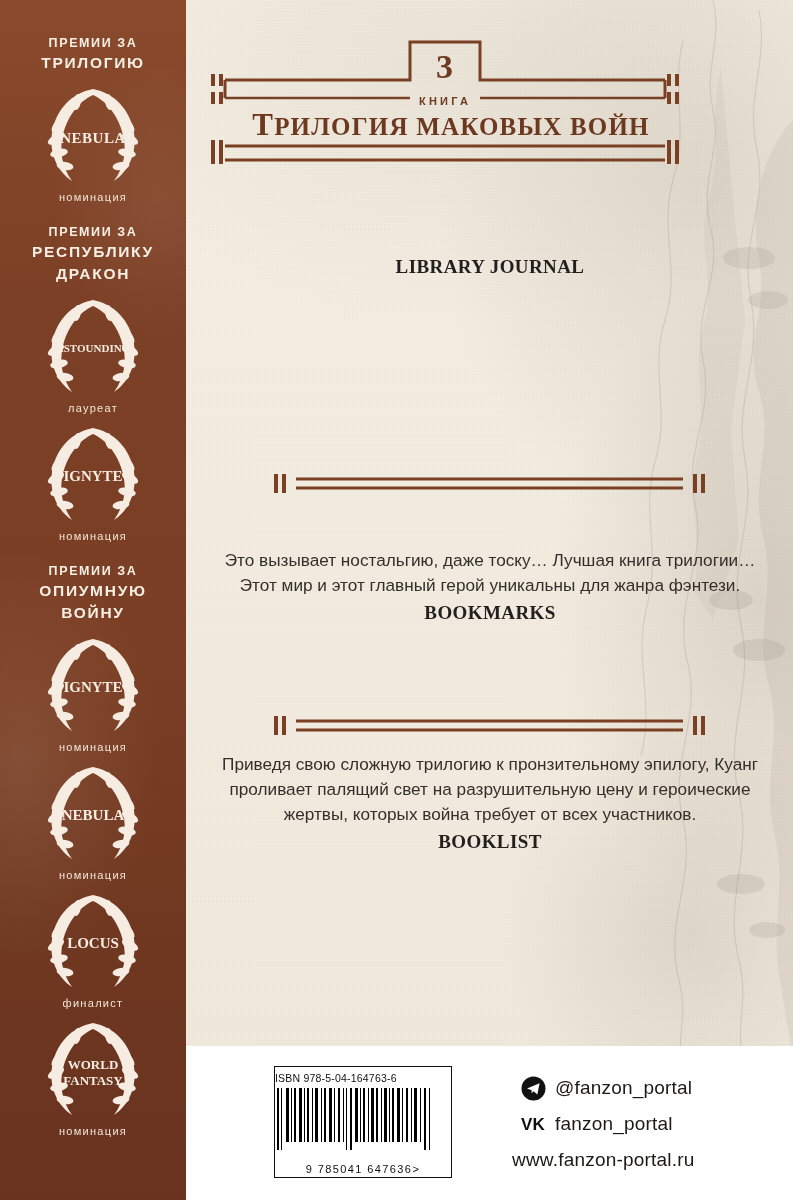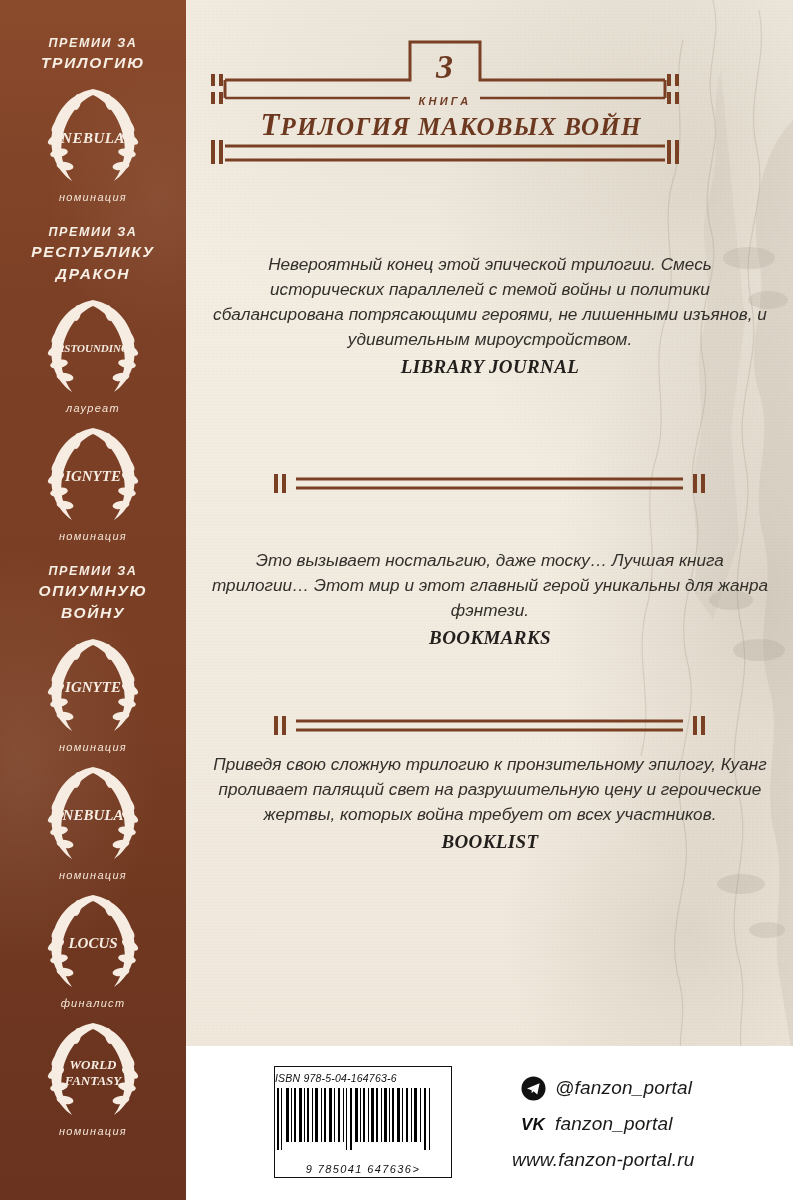--- a/index.html
+++ b/index.html
@@ -9,21 +9,20 @@
   }
   body {
     font-family: "Liberation Sans", sans-serif;
   }
   .page {
     position: relative;
     width: 793px;
     height: 1200px;
     overflow: hidden;
     background: #fdba74;
-    font-style: italic;
   }
 
   
   .paper {
     position: absolute;
     inset: 0;
     background:
       radial-gradient(ellipse 380px 520px at 700px 180px, rgba(150,140,120,0.22), rgba(150,140,120,0) 70%),
       radial-gradient(ellipse 300px 460px at 760px 600px, rgba(130,120,100,0.20), rgba(130,120,100,0) 70%),
       radial-gradient(ellipse 260px 300px at 690px 930px, rgba(120,115,95,0.16), rgba(120,115,95,0) 72%),
@@ -526,21 +525,20 @@
       <div class="kniga">КНИГА</div>
     </div>
     <div class="series-title">
       <span class="cap">Т</span><span>РИЛОГИЯ МАКОВЫХ ВОЙН</span>
     </div>
   </div>
 
   <div class="content">
 
     <div class="blurb b1">
-      <p>Невероятный конец этой эпической трилогии. Смесь исторических параллелей с темой войны и политики сбалансирована потрясающими героями, не лишенными изъянов, и удивительным мироустройством.</p>
       <div class="source">LIBRARY JOURNAL</div>
     </div>
 
     <div class="divider d1">
       <svg viewBox="0 0 607 26" width="607" height="26">
         <g stroke="#7a4024" stroke-width="3" fill="none">
           <path d="M110 9 L497 9"></path>
             <path d="M110 18 L497 18"></path>
         </g>
         <g fill="#7a4024">

